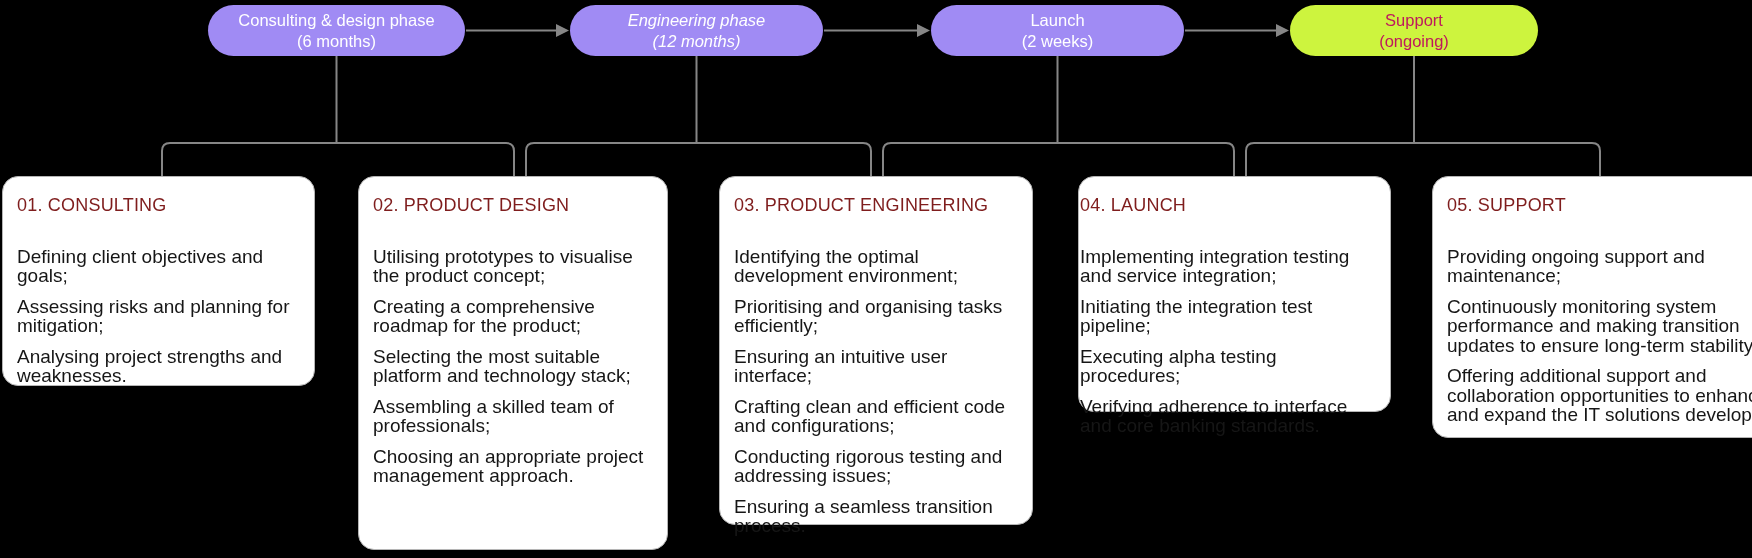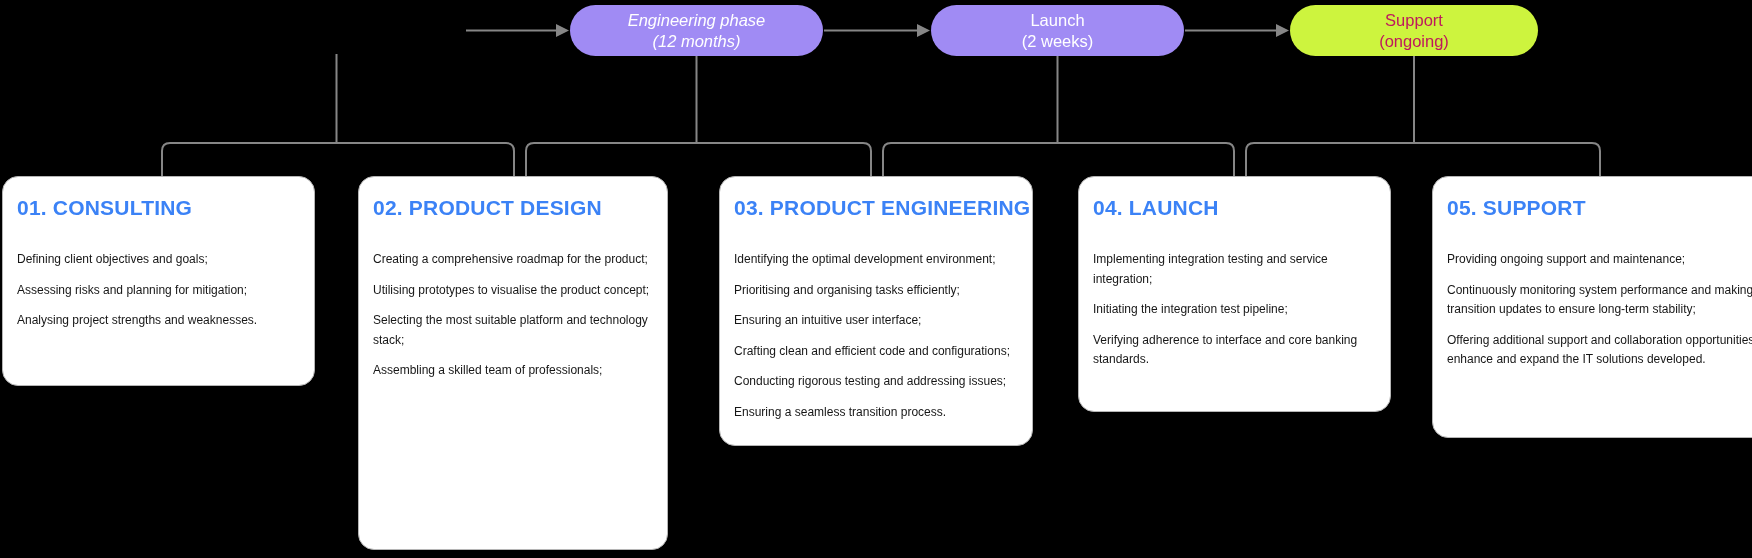--- a/index.html
+++ b/index.html
@@ -45,38 +45,38 @@
     top: 176px;
     background: #ffffff;
     border: 1.5px solid #b5b5b5;
     border-radius: 16px;
     box-sizing: border-box;
     padding: 18px 14px 12px 14px;
     color: #111111;
   }
   .card h2 {
     margin: 0 0 30px 0;
-    font-size: 21px;
-    font-weight: 700;
+    font-size: 18px;
+    font-weight: 400;
     letter-spacing: 0.2px;
     line-height: 1.2;
-    color: #3b82f6;
+    color: #7f1d1d;
     white-space: nowrap;
   }
   .card p {
     margin: 0 0 11px 0;
-    font-size: 12px;
+    font-size: 19px;
     line-height: 19.5px;
     color: #161616;
   }
   .card p:last-child { margin-bottom: 0; }
   .card1 { left: 2px;    width: 313px; height: 210px; }
   .card2 { left: 358px;  width: 310px; height: 374px; }
-  .card3 { left: 719px;  width: 314px; height: 270px; }
-  .card4 { left: 1078px; width: 313px; height: 236px; padding-left: 14px; padding-right: 13px; }
+  .card3 { left: 719px;  width: 314px; height: 349px; }
+  .card4 { left: 1078px; width: 313px; height: 236px; padding-left: 1px; padding-right: 13px; }
   .card5 { left: 1432px; width: 378px; height: 262px; }
 </style>
 </head>
 <body>
 
 <div class="stage">
 
   <svg class="connectors" viewBox="0 0 1752 558" xmlns="http://www.w3.org/2000/svg">
 
     <g>
@@ -96,20 +96,24 @@
     <path class="line" d="M696.5 54 V144"></path>
     <path class="line" d="M1057.5 54 V144"></path>
     <path class="line" d="M1414 54 V144"></path>
 
     <path class="line" d="M162 177 V151 Q162 143 170 143 H506 Q514 143 514 151 V177"></path>
     <path class="line" d="M526 177 V151 Q526 143 534 143 H863 Q871 143 871 151 V177"></path>
     <path class="line" d="M883 177 V151 Q883 143 891 143 H1226 Q1234 143 1234 151 V177"></path>
     <path class="line" d="M1246 177 V151 Q1246 143 1254 143 H1592 Q1600 143 1600 151 V177"></path>
   </svg>
 
+  <div class="pill purple pill1">
+    <span>Consulting &amp; design phase</span>
+    <span>(6 months)</span>
+  </div>
   <div class="pill purple pill2">
     <span>Engineering phase</span>
     <span>(12 months)</span>
   </div>
   <div class="pill purple pill3">
     <span>Launch</span>
     <span>(2 weeks)</span>
   </div>
   <div class="pill green pill4">
     <span>Support</span>
@@ -118,40 +122,42 @@
 
   <div class="card card1">
     <h2>01. CONSULTING</h2>
     <p>Defining client objectives and goals;</p>
     <p>Assessing risks and planning for mitigation;</p>
     <p>Analysing project strengths and weaknesses.</p>
   </div>
 
   <div class="card card2">
     <h2>02. PRODUCT DESIGN</h2>
+    <p>Utilising prototypes to visualise the product concept;</p>
     <p>Creating a comprehensive roadmap for the product;</p>
-    <p>Utilising prototypes to visualise the product concept;</p>
     <p>Selecting the most suitable platform and technology stack;</p>
     <p>Assembling a skilled team of professionals;</p>
+    <p>Choosing an appropriate project management approach.</p>
   </div>
 
   <div class="card card3">
     <h2>03. PRODUCT ENGINEERING</h2>
     <p>Identifying the optimal development environment;</p>
     <p>Prioritising and organising tasks efficiently;</p>
     <p>Ensuring an intuitive user interface;</p>
     <p>Crafting clean and efficient code and configurations;</p>
     <p>Conducting rigorous testing and addressing issues;</p>
     <p>Ensuring a seamless transition process.</p>
   </div>
 
   <div class="card card4">
     <h2>04. LAUNCH</h2>
     <p>Implementing integration testing and service integration;</p>
     <p>Initiating the integration test pipeline;</p>
+    <p>Executing alpha testing procedures;</p>
     <p>Verifying adherence to interface and core banking standards.</p>
   </div>
 
   <div class="card card5">
     <h2>05. SUPPORT</h2>
     <p>Providing ongoing support and maintenance;</p>
     <p>Continuously monitoring system performance and making transition updates to ensure long-term stability;</p>
     <p>Offering additional support and collaboration opportunities to enhance and expand the IT solutions developed.</p>
   </div>
 

